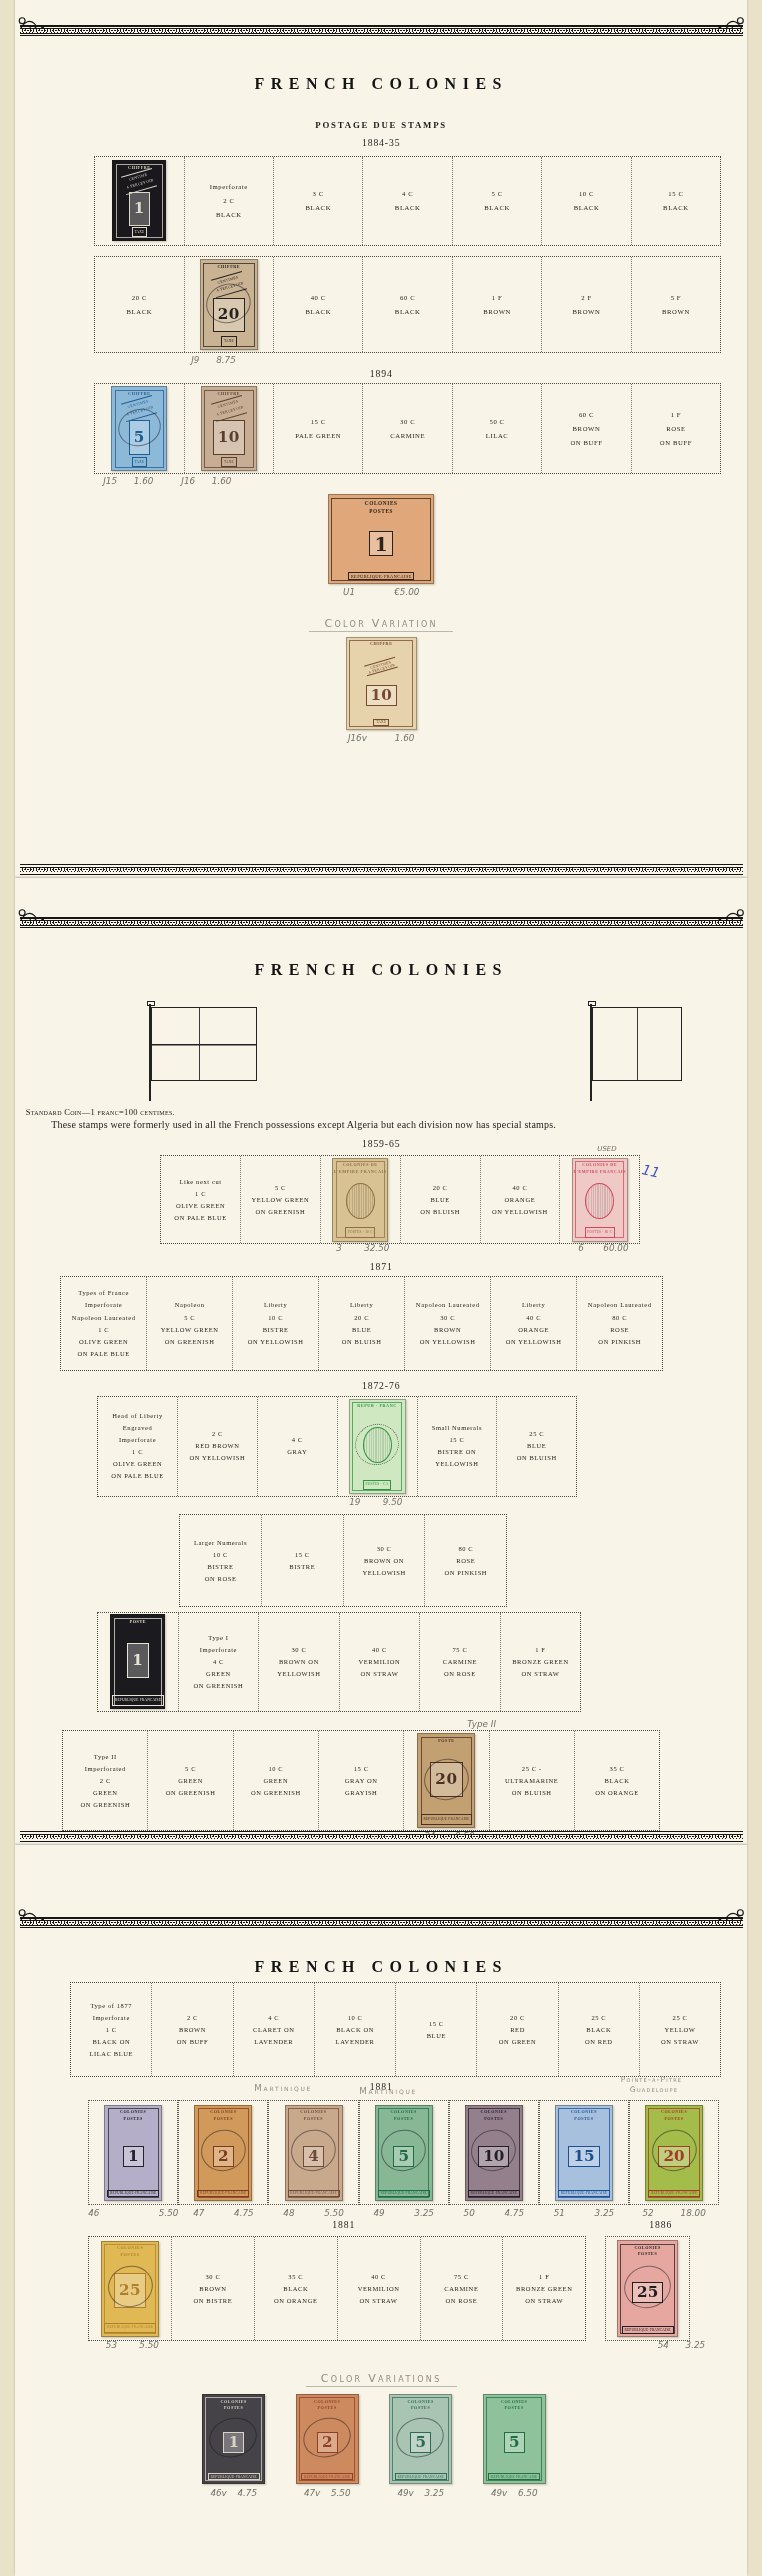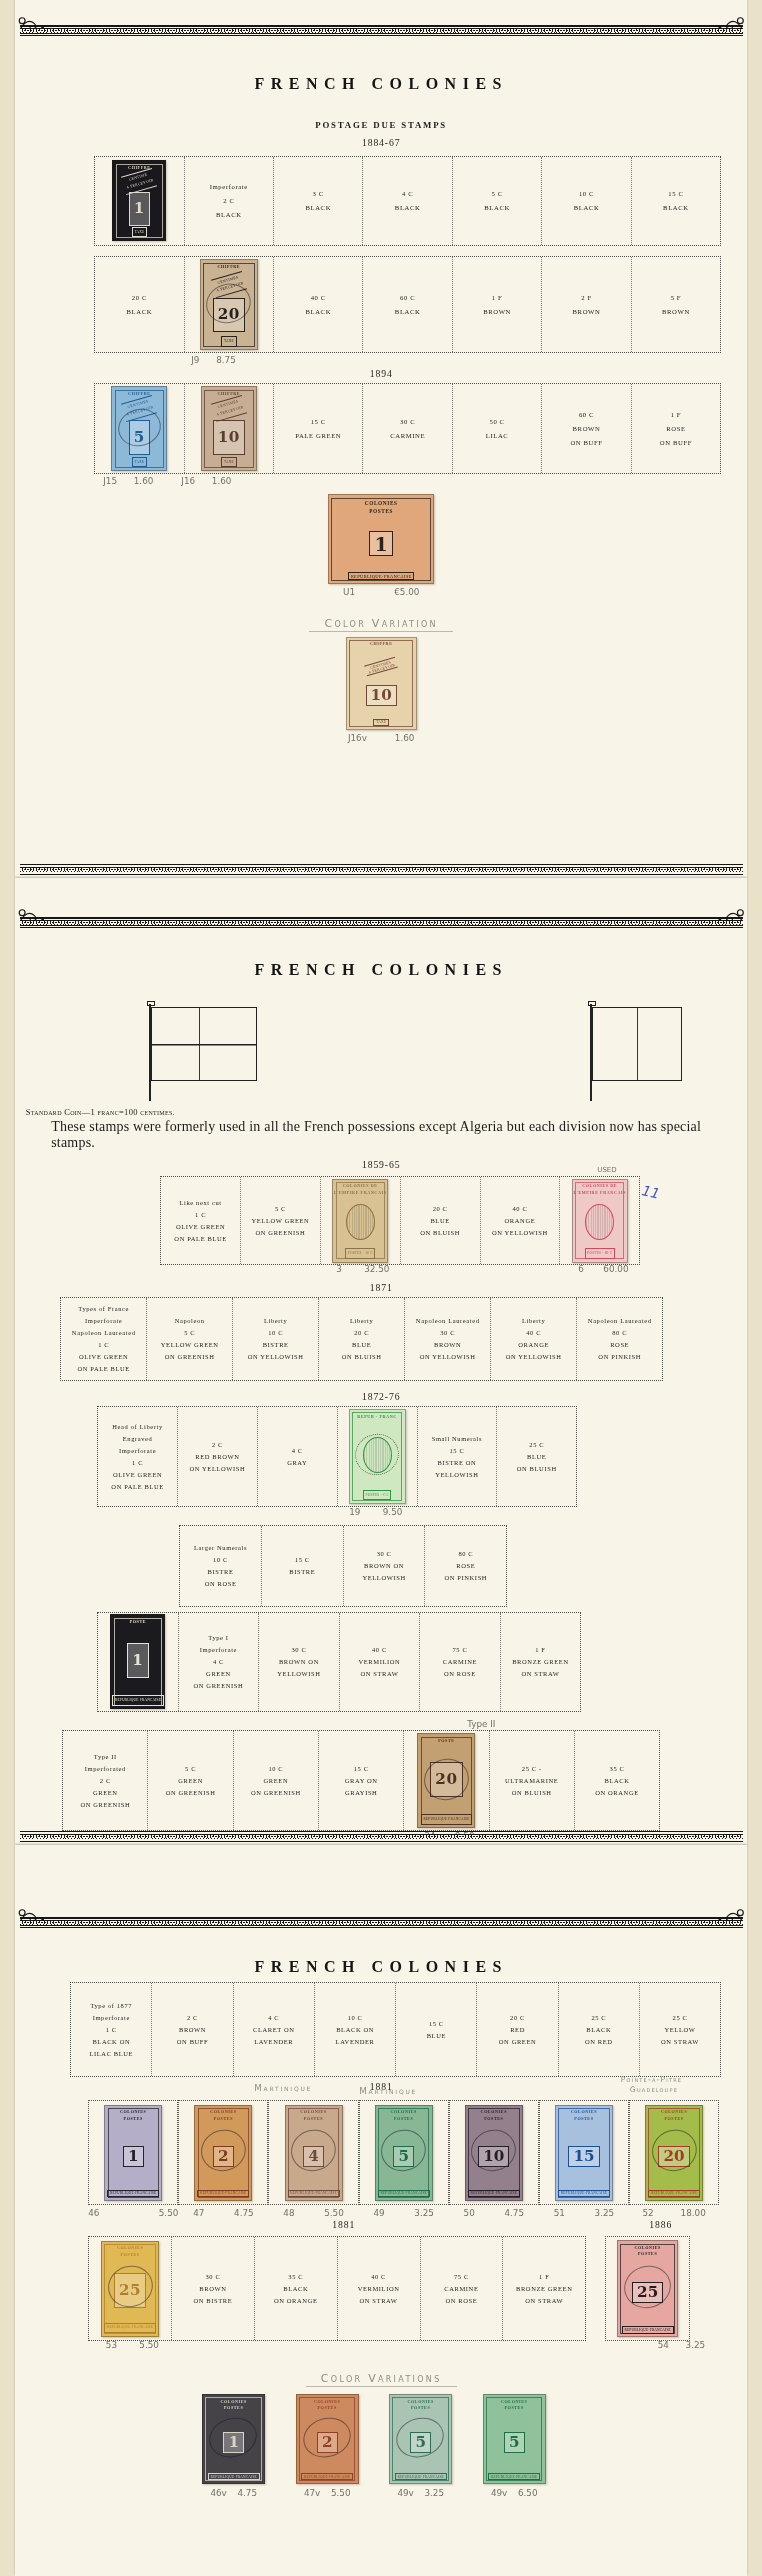--- a/index.html
+++ b/index.html
@@ -33,42 +33,42 @@
   .stamp{position:relative;border:0.6px solid rgba(30,25,15,.35);box-shadow:0.9px 1.2px 1.8px rgba(60,50,30,.25);display:flex;flex-direction:column;align-items:center;justify-content:space-between;overflow:hidden;flex:none;}
   .stamp .frame{position:absolute;inset:2.3px;border:0.9px solid currentColor;opacity:.75;}
   .stamp .sh{font-size:4.1px;letter-spacing:0.6px;line-height:1.6;text-align:center;margin-top:3.5px;white-space:pre-line;font-weight:600;z-index:1;}
   .stamp .sv{font-size:15.2px;font-weight:bold;border:0.9px solid currentColor;padding:0.6px 4.1px;background:rgba(255,255,255,.28);z-index:1;font-family:"DejaVu Serif",serif;}
   .stamp .ribbon{transform:rotate(-16deg);font-size:3.8px;letter-spacing:0.3px;border-top:0.6px solid currentColor;border-bottom:0.6px solid currentColor;padding:0.6px 2.3px;white-space:pre-line;text-align:center;z-index:1;}
   .stamp .sf{font-size:3.5px;letter-spacing:0.2px;margin-bottom:2.9px;border:0.6px solid currentColor;padding:0.6px 1.8px;z-index:1;white-space:nowrap;}
   .stamp .oval{width:27px;height:34px;border:1.2px solid currentColor;border-radius:50%;background:repeating-linear-gradient(90deg,rgba(0,0,0,.12) 0 1.2px,transparent 1.2px 2.3px);z-index:1;}
   .stamp .cancel{position:absolute;top:26%;left:10%;width:76%;height:42%;border:1.5px solid rgba(25,25,35,.5);border-radius:50%;transform:rotate(-16deg);z-index:2;}
   .stamp .cancel.dots{border:1.8px dotted rgba(20,20,25,.65);}
 
-  .pencil{font-family:"DejaVu Sans",sans-serif;color:#71716a;font-size:8.8px;white-space:pre;}
+  .pencil{font-family:"DejaVu Sans",sans-serif;font-style:italic;color:#71716a;font-size:8.8px;white-space:pre;}
   .pencil.small{font-size:7px;}
   .script{font-family:"DejaVu Sans",sans-serif;color:#8e8e85;font-variant:small-caps;letter-spacing:2.3px;font-size:11px;}
   .underl{border-bottom:0.7px solid #b9b9ae;padding:0 15.2px 1.2px 15.2px;}
   .ink{color:#4053c0;font-family:"DejaVu Sans",sans-serif;font-style:italic;font-size:14px;}
 
   .flagwrap{display:flex;align-items:flex-start;}
   .flag{position:relative;height:103px;}
   .flag .pole{position:absolute;left:0;top:4.7px;width:1.5px;height:97px;background:#222;}
   .flag .finial{position:absolute;left:-1.8px;top:1.2px;width:5.9px;height:3.5px;border:0.9px solid #222;background:#f8f5e8;}
   .flag .cloth{position:absolute;left:1.8px;top:7px;border:0.9px solid #222;border-bottom:1.8px solid #222;background-color:transparent;}
   .flag.quartered .cloth{width:104px;height:72px;
     background-image:linear-gradient(#222,#222),linear-gradient(#222,#222);
     background-size:0.9px 100%,100% 1.5px;background-position:46% 0,0 52%;background-repeat:no-repeat;}
   .flag.split .cloth{width:88px;height:72px;
     background-image:linear-gradient(#222,#222);background-size:0.9px 100%;background-position:50% 0;background-repeat:no-repeat;}
 
   .row{display:flex;}
   .rel{position:relative;}
   .center{display:flex;justify-content:center;}
   .coin{font-size:8.5px;font-variant:small-caps;letter-spacing:0.3px;}
-  .note{font-size:14px;letter-spacing:0.2px;}
+  .note{font-size:10px;letter-spacing:0.2px;}
 </style>
 </head>
 <body>
 
 <div class="album">
 
   <section class="page p1">
     <div class="band" style="margin-top:25px">
       <span class="corner l"><svg width="30.5" height="15.2" viewBox="0 0 52 26">
             <path d="M4 22 q12 -20 24 -9 q7 7 -2 9 q-7 1 -5 -6" fill="none" stroke="#161616" stroke-width="2"></path>
@@ -80,21 +80,21 @@
             <circle cx="42" cy="20" r="2.4" fill="#161616"></circle>
             <circle cx="7" cy="8" r="5" fill="none" stroke="#161616" stroke-width="2"></circle>
           </svg></span>
       <div class="hair"></div>
       <div class="wavebar"></div>
       <div class="hair thin"></div>
     </div>
 
     <h1 class="title" style="margin:39px 0 0 0">FRENCH COLONIES</h1>
     <div class="subhead" style="margin-top:27px">POSTAGE DUE STAMPS</div>
-    <div class="year" style="margin-top:7px">1884-67</div>
+    <div class="year" style="margin-top:7px">1884-35</div>
 
     <div class="t" style="margin:8.2px 0 0 79px;width:625px;height:88px">
       <div class="cell">
         <div class="stamp" style="background:#1a181c;color:#ded9c8;width:52px;height:79px">
           <div class="frame"></div>
           <div class="sh">CHIFFRE</div>
           <div class="ribbon">CENTIME
 A PERCEVOIR</div>
           <div class="sv">1</div>
           <div class="sf">TAXE</div>

